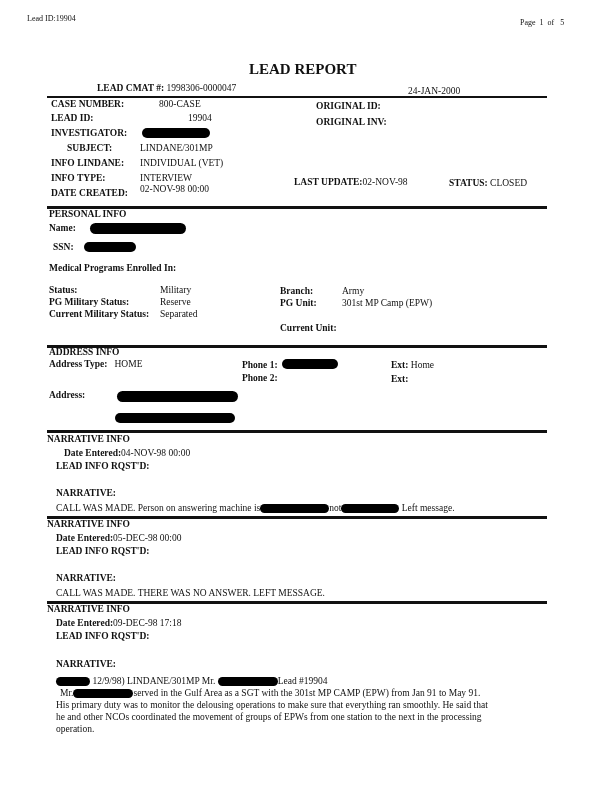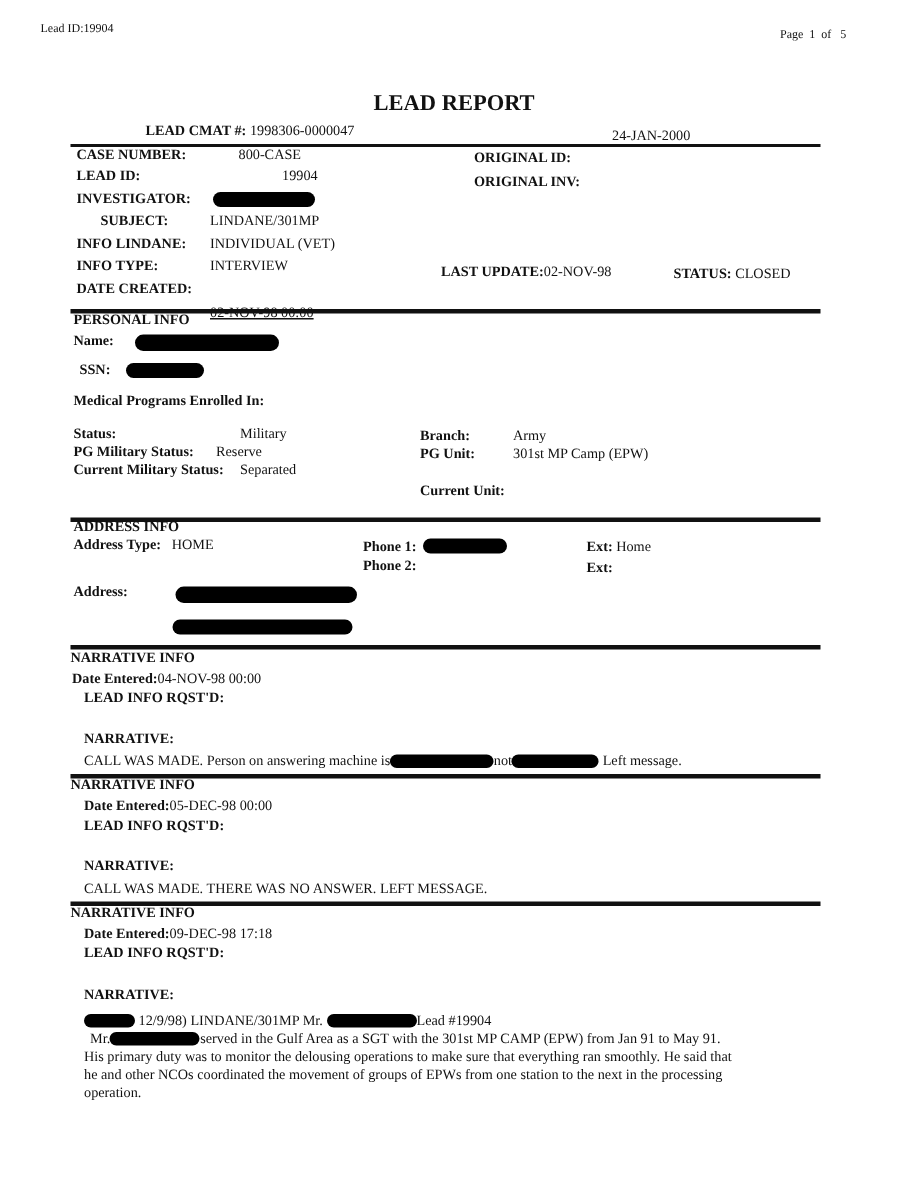--- a/index.html
+++ b/index.html
@@ -41,21 +41,21 @@
 <div class="abs" style="left:140px;top:113px;margin-left:48px;">19904</div>
 <div class="abs b" style="left:51px;top:128px;">INVESTIGATOR:</div>
 <div class="abs redact" style="left:142px;top:128px;width:68px;height:10px;"></div>
 <div class="abs b" style="left:51px;top:143px;padding-left:16px;">SUBJECT:</div>
 <div class="abs" style="left:140px;top:143px;">LINDANE/301MP</div>
 <div class="abs b" style="left:51px;top:158px;">INFO LINDANE:</div>
 <div class="abs" style="left:140px;top:158px;">INDIVIDUAL (VET)</div>
 <div class="abs b" style="left:51px;top:173px;">INFO TYPE:</div>
 <div class="abs" style="left:140px;top:173px;">INTERVIEW</div>
 <div class="abs b" style="left:51px;top:188px;">DATE CREATED:</div>
-<div class="abs" style="left:140px;top:204px;text-decoration:underline;">02-NOV-98 00:00</div>
+<div class="abs" style="left:140px;top:184px;">02-NOV-98 00:00</div>
 
 <div class="abs b" style="left:316px;top:101px;">ORIGINAL ID:</div>
 <div class="abs b" style="left:316px;top:117px;">ORIGINAL INV:</div>
 <div class="abs" style="left:294px;top:177px;">
   <span class="b">LAST UPDATE:</span><span>02-NOV-98</span>
 </div>
 <div class="abs" style="left:449px;top:178px;">
   <span class="b">STATUS:</span>
   <span>CLOSED</span>
 </div>
@@ -64,21 +64,21 @@
 <div class="abs b" style="left:49px;top:209px;">PERSONAL INFO</div>
 <div class="abs b" style="left:49px;top:223px;">Name:</div>
 <div class="abs redact" style="left:90px;top:223px;width:96px;height:11px;"></div>
 <div class="abs b" style="left:53px;top:242px;">SSN:</div>
 <div class="abs redact" style="left:84px;top:242px;width:52px;height:10px;"></div>
 <div class="abs b" style="left:49px;top:263px;">Medical  Programs Enrolled In:</div>
 
 <div class="abs b" style="left:49px;top:285px;">Status:</div>
 <div class="abs" style="left:160px;top:285px;">Military</div>
 <div class="abs b" style="left:49px;top:297px;">PG Military Status:</div>
-<div class="abs" style="left:144px;top:297px;">Reserve</div>
+<div class="abs" style="left:160px;top:297px;">Reserve</div>
 <div class="abs b" style="left:49px;top:309px;">Current Military Status:</div>
 <div class="abs" style="left:160px;top:309px;">Separated</div>
 
 <div class="abs b" style="left:280px;top:286px;">Branch:</div>
 <div class="abs" style="left:342px;top:286px;">Army</div>
 <div class="abs b" style="left:280px;top:298px;">PG Unit:</div>
 <div class="abs" style="left:342px;top:298px;">301st MP Camp (EPW)</div>
 <div class="abs b" style="left:280px;top:323px;">Current Unit:</div>
 <div class="rule thick" style="top:345px;width:500px;"></div>
 
@@ -94,21 +94,21 @@
   <span class="b">Ext:</span>
   <span>Home</span>
 </div>
 <div class="abs b" style="left:391px;top:374px;">Ext:</div>
 <div class="abs b" style="left:49px;top:390px;">Address:</div>
 <div class="abs redact" style="left:117px;top:391px;width:121px;height:11px;"></div>
 <div class="abs redact" style="left:115px;top:413px;width:120px;height:10px;"></div>
 <div class="rule thick" style="top:430px;width:500px;"></div>
 
 <div class="abs b" style="left:47px;top:434px;">NARRATIVE INFO</div>
-<div class="abs" style="left:48px;top:448px;">
+<div class="abs" style="left:64px;top:448px;">
   <span class="b">Date Entered:</span><span>04-NOV-98 00:00</span>
 </div>
 <div class="abs b" style="left:56px;top:461px;">LEAD INFO RQST'D:</div>
 <div class="abs b" style="left:56px;top:488px;">NARRATIVE:</div>
 <div class="abs" style="left:56px;top:503px;">
   <span>CALL WAS MADE.  Person on answering machine is</span><span class="redact" style="width:69px;height:9px;"></span><span>not</span><span class="redact" style="width:58px;height:9px;"></span>&nbsp;<span>Left message.</span>
 </div>
 <div class="rule thick" style="top:516px;width:500px;"></div>
 
 <div class="abs b" style="left:47px;top:519px;">NARRATIVE INFO</div>

